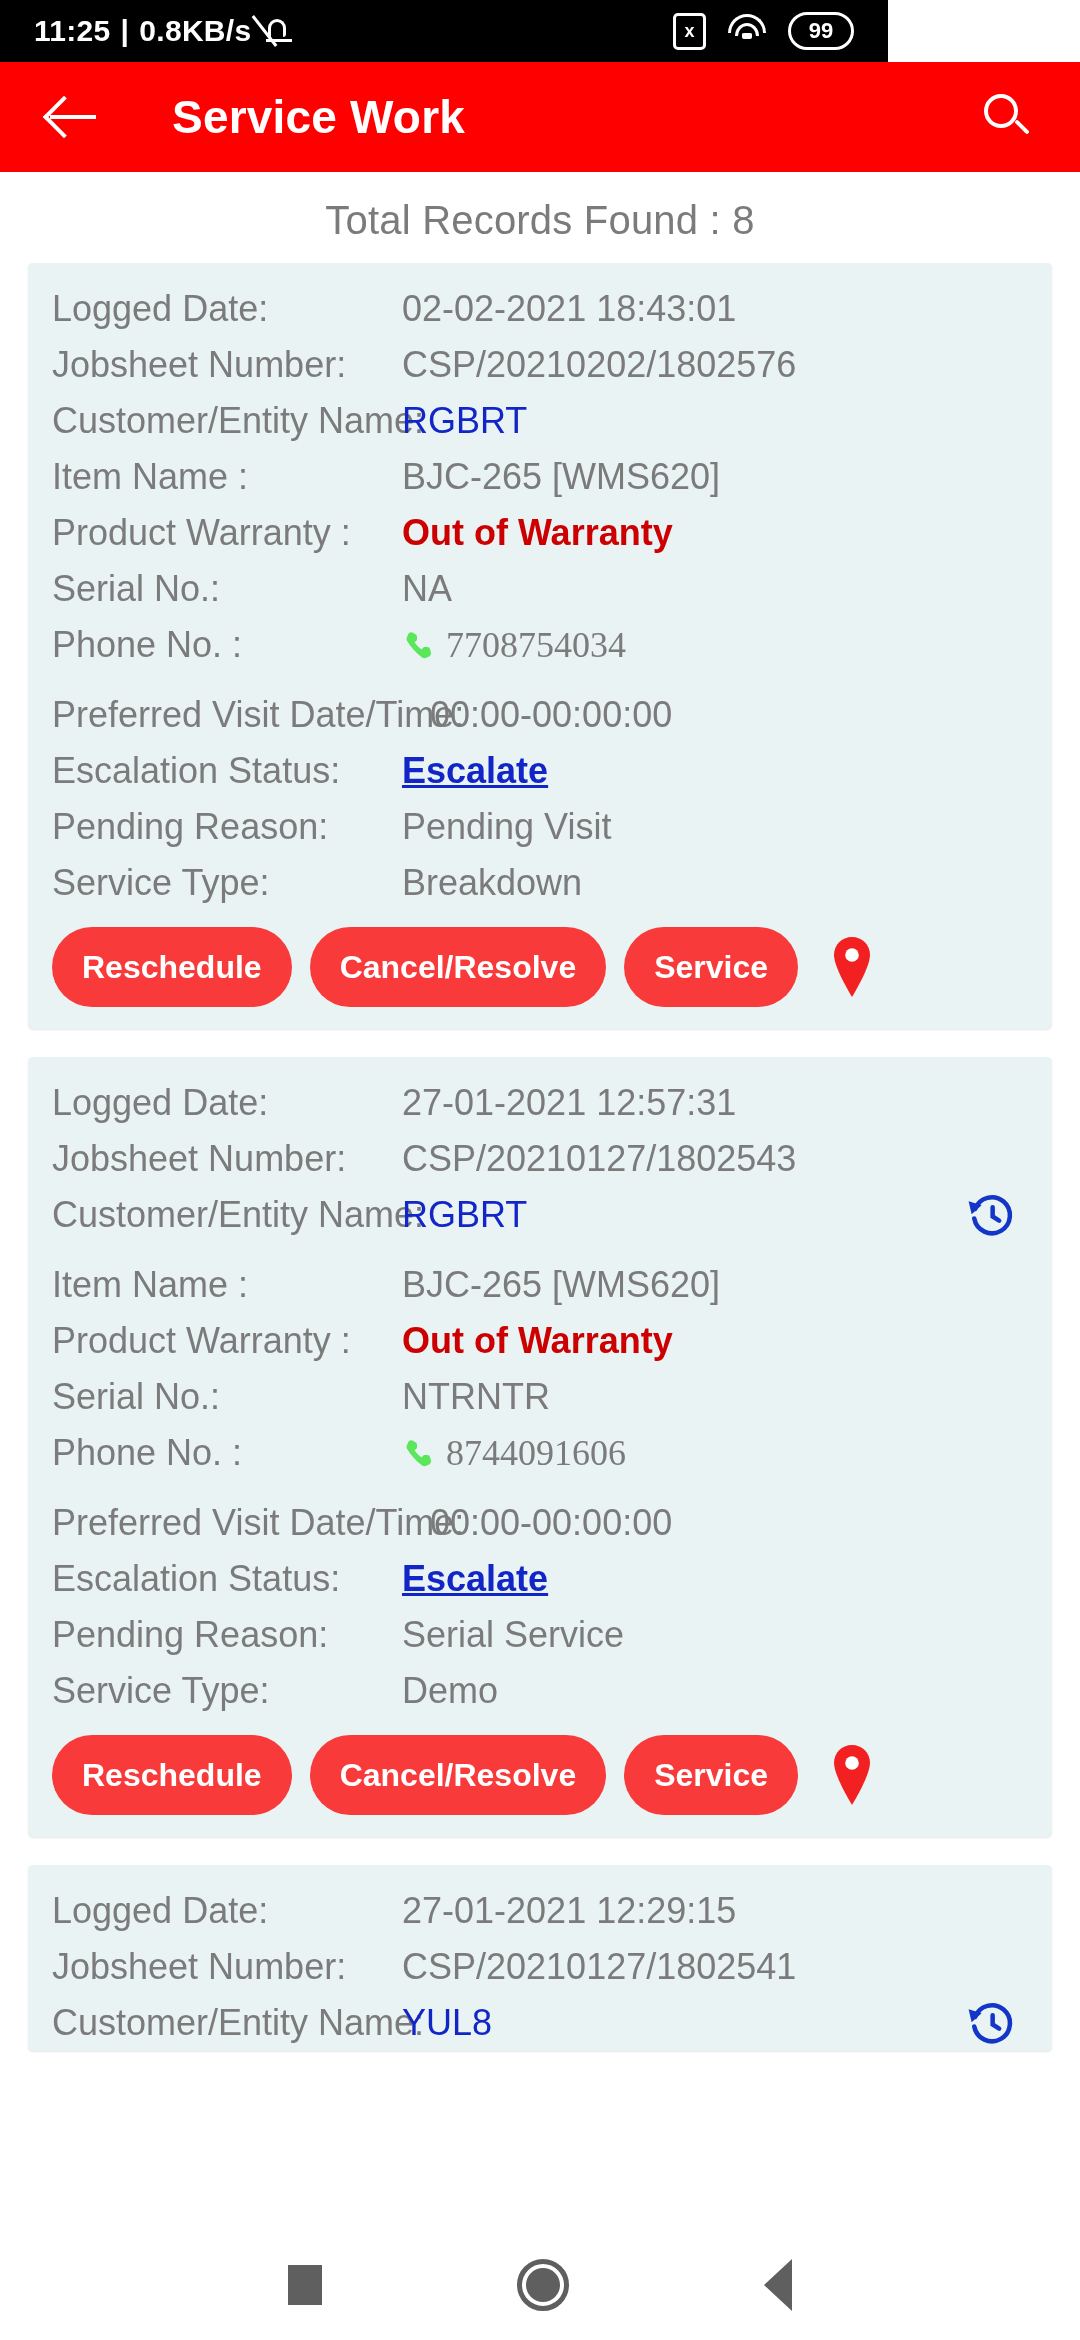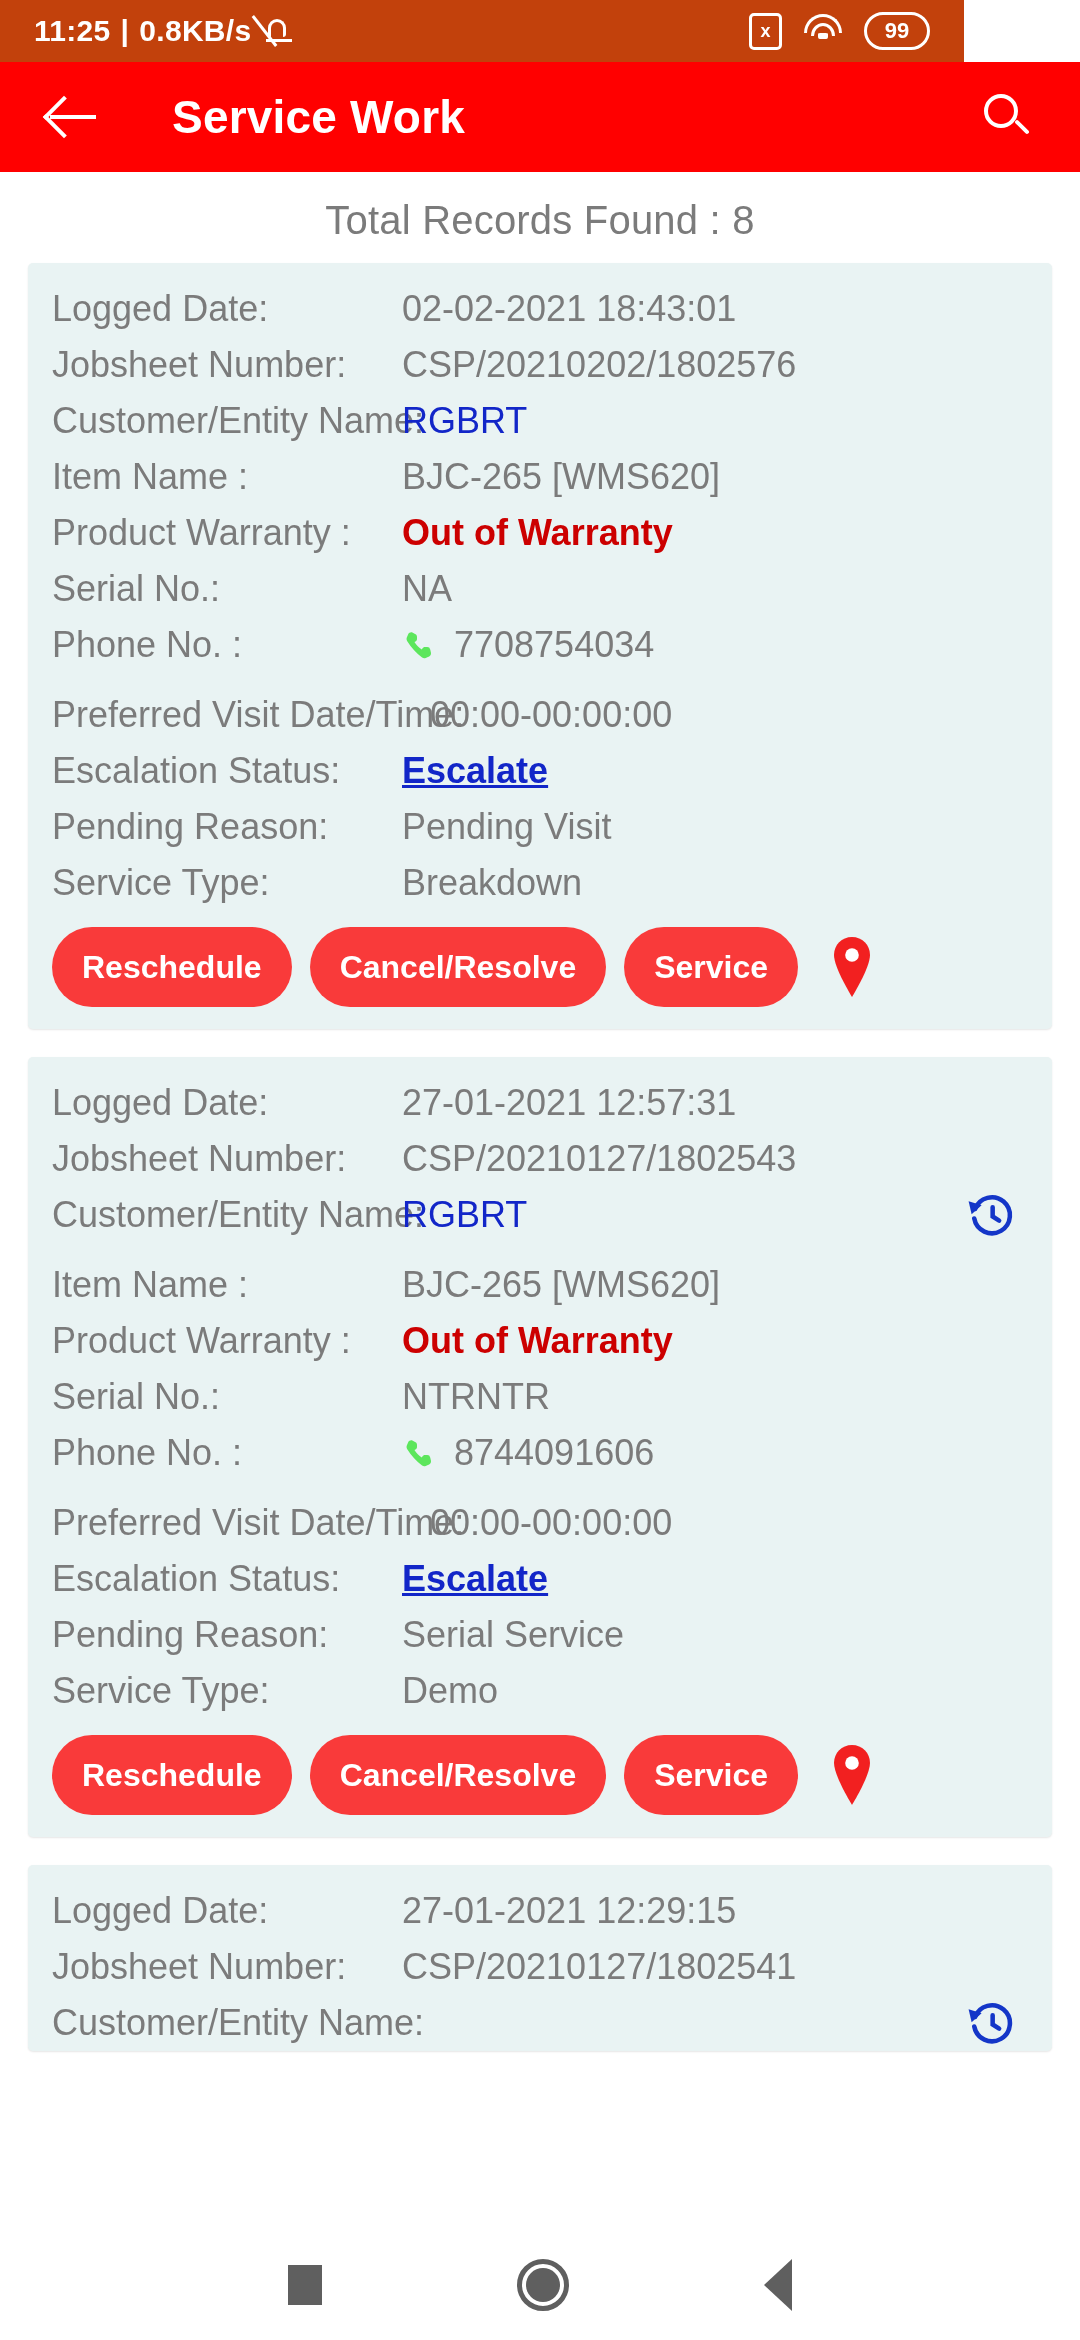--- a/index.html
+++ b/index.html
@@ -5,22 +5,22 @@
   * { margin:0; padding:0; box-sizing:border-box; }
   html, body {
     width:1080px; height:2340px;
     background:#ffffff;
     font-family:"Liberation Sans", sans-serif;
     overflow:hidden;
   }
 
   
   .status-bar{
-    height:62px; width:964px;
-    background:#c2410c;
+    height:62px; width:888px;
+    background:#000000;
     display:flex; align-items:center; justify-content:space-between;
     padding:0 34px;
     color:#ffffff;
   }
   .status-left{ display:flex; align-items:center; gap:10px;
     font-size:30px; font-weight:bold; letter-spacing:.3px; }
   .status-right{ display:flex; align-items:center; gap:20px; }
   .sim-icon{
     width:33px; height:37px; border:3px solid #fff; border-radius:5px;
     display:flex; align-items:center; justify-content:center;
@@ -111,21 +111,21 @@
   }
   .lbl.wide{ width:378px; flex:0 0 378px; }
   .val{
     color:#7b7b7b; font-size:36px; flex:1; white-space:nowrap;
   }
   .val.link{ color:#1226c8; }
   .val.warranty{ color:#cc0000; font-weight:bold; }
   .val.escalate{ color:#1226c8; font-weight:bold; text-decoration:underline; }
   .row.spaced{ margin-top:14px; }
 
-  .phone-val{ display:flex; align-items:center; gap:16px; }
+  .phone-val{ display:flex; align-items:center; gap:8px;font-family:Liberation Serif, serif; }
   .phone-icon{
     width:36px; height:38px; flex:0 0 36px; position:relative; top:2px;
   }
 
   .hist-icon{ width:52px; height:52px; margin-left:auto; margin-right:10px; position:relative; top:2px;}
 
   .btn-row{
     display:flex; align-items:center; gap:18px;
     padding:16px 0 22px 0;
   }
@@ -328,20 +328,21 @@
     <div class="row">
       <span class="lbl">Logged Date:</span>
       <span class="val">27-01-2021 12:29:15</span>
     </div>
     <div class="row">
       <span class="lbl">Jobsheet Number:</span>
       <span class="val">CSP/20210127/1802541</span>
     </div>
     <div class="row">
       <span class="lbl">Customer/Entity Name:</span>
+      <span class="val link">YUL8</span>
       <svg class="hist-icon" viewBox="0 0 24 24">
         <path fill="none" stroke="#1436c8" stroke-width="2.1" stroke-linecap="round" d="M4.2 9.2A8.3 8.3 0 1 1 3.8 13.6"></path>
         <path fill="#1436c8" d="M1.2 5.6l6 1.9-4.6 4.2z"></path>
         <path fill="none" stroke="#1436c8" stroke-width="2.1" stroke-linecap="round" d="M12.3 8.4v4.3l3 1.9"></path>
       </svg>
     </div>
   </div>
 
 </div>
 

